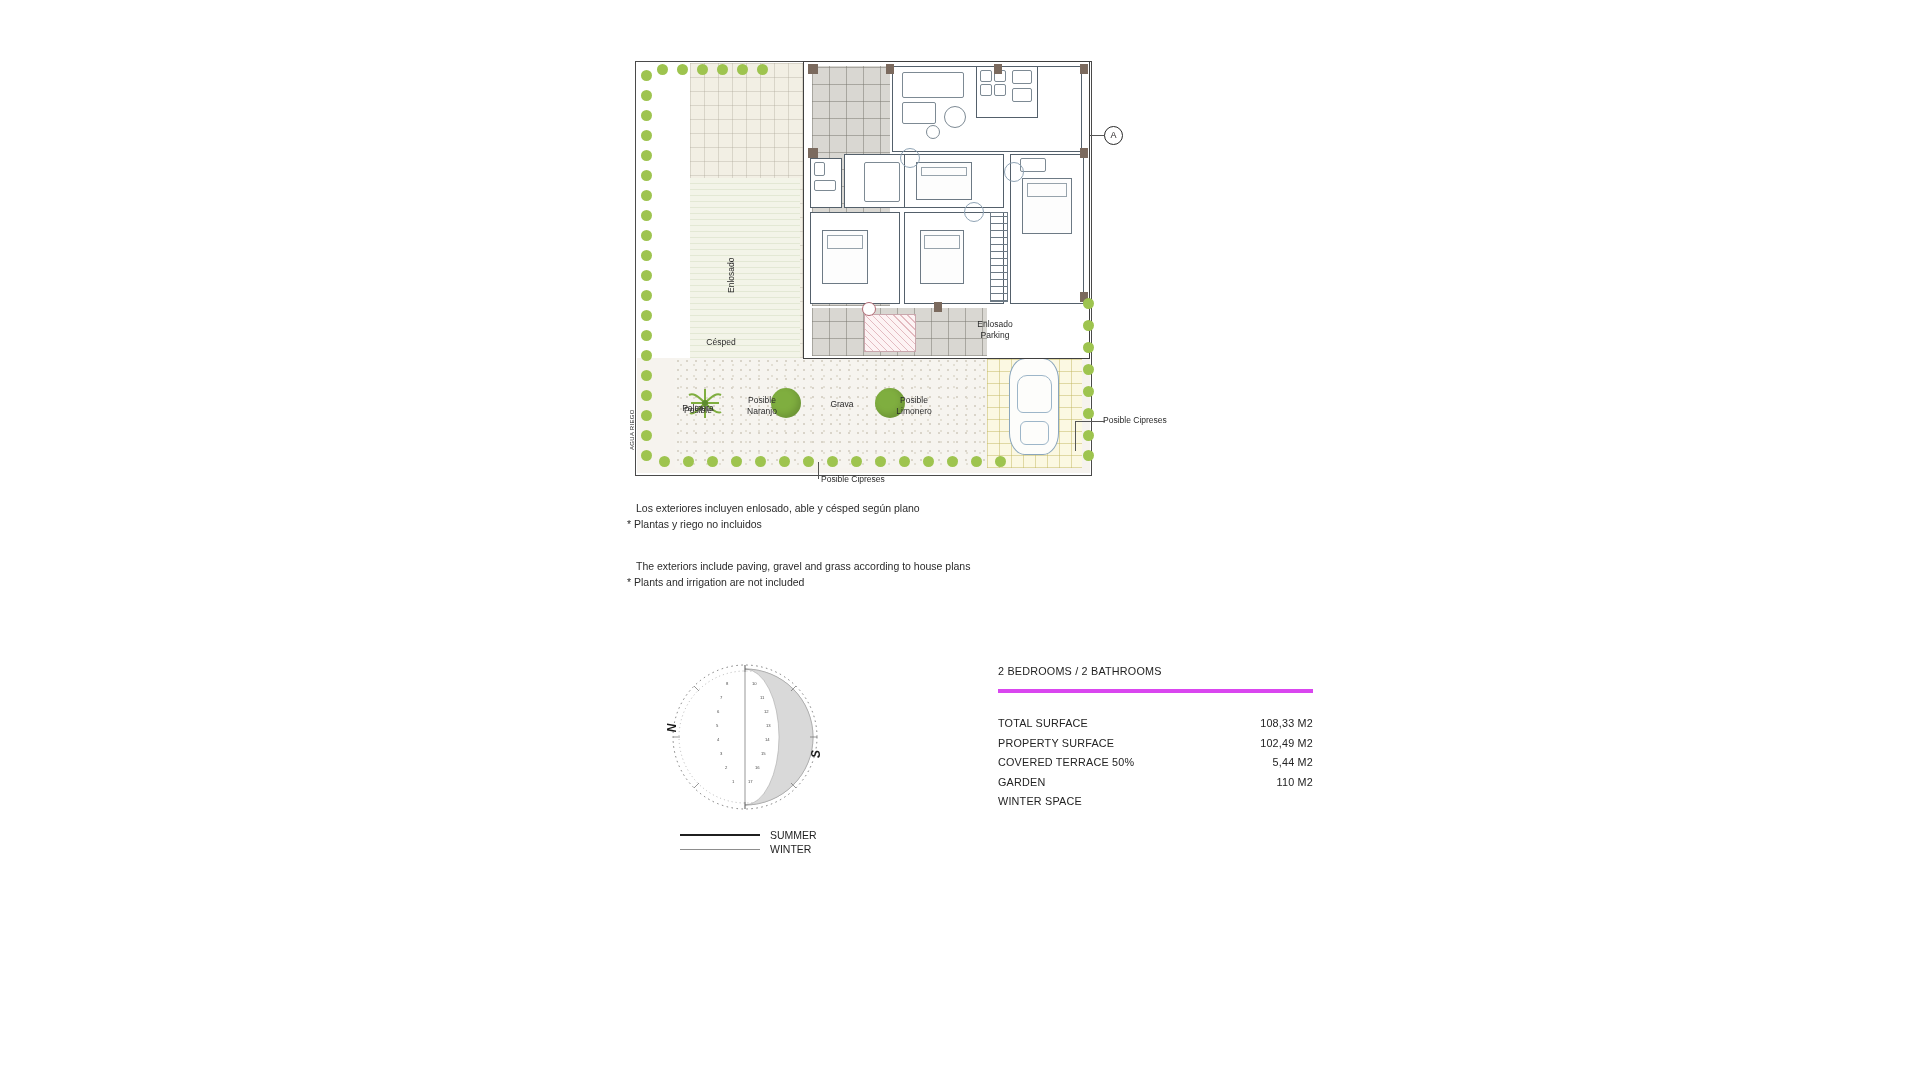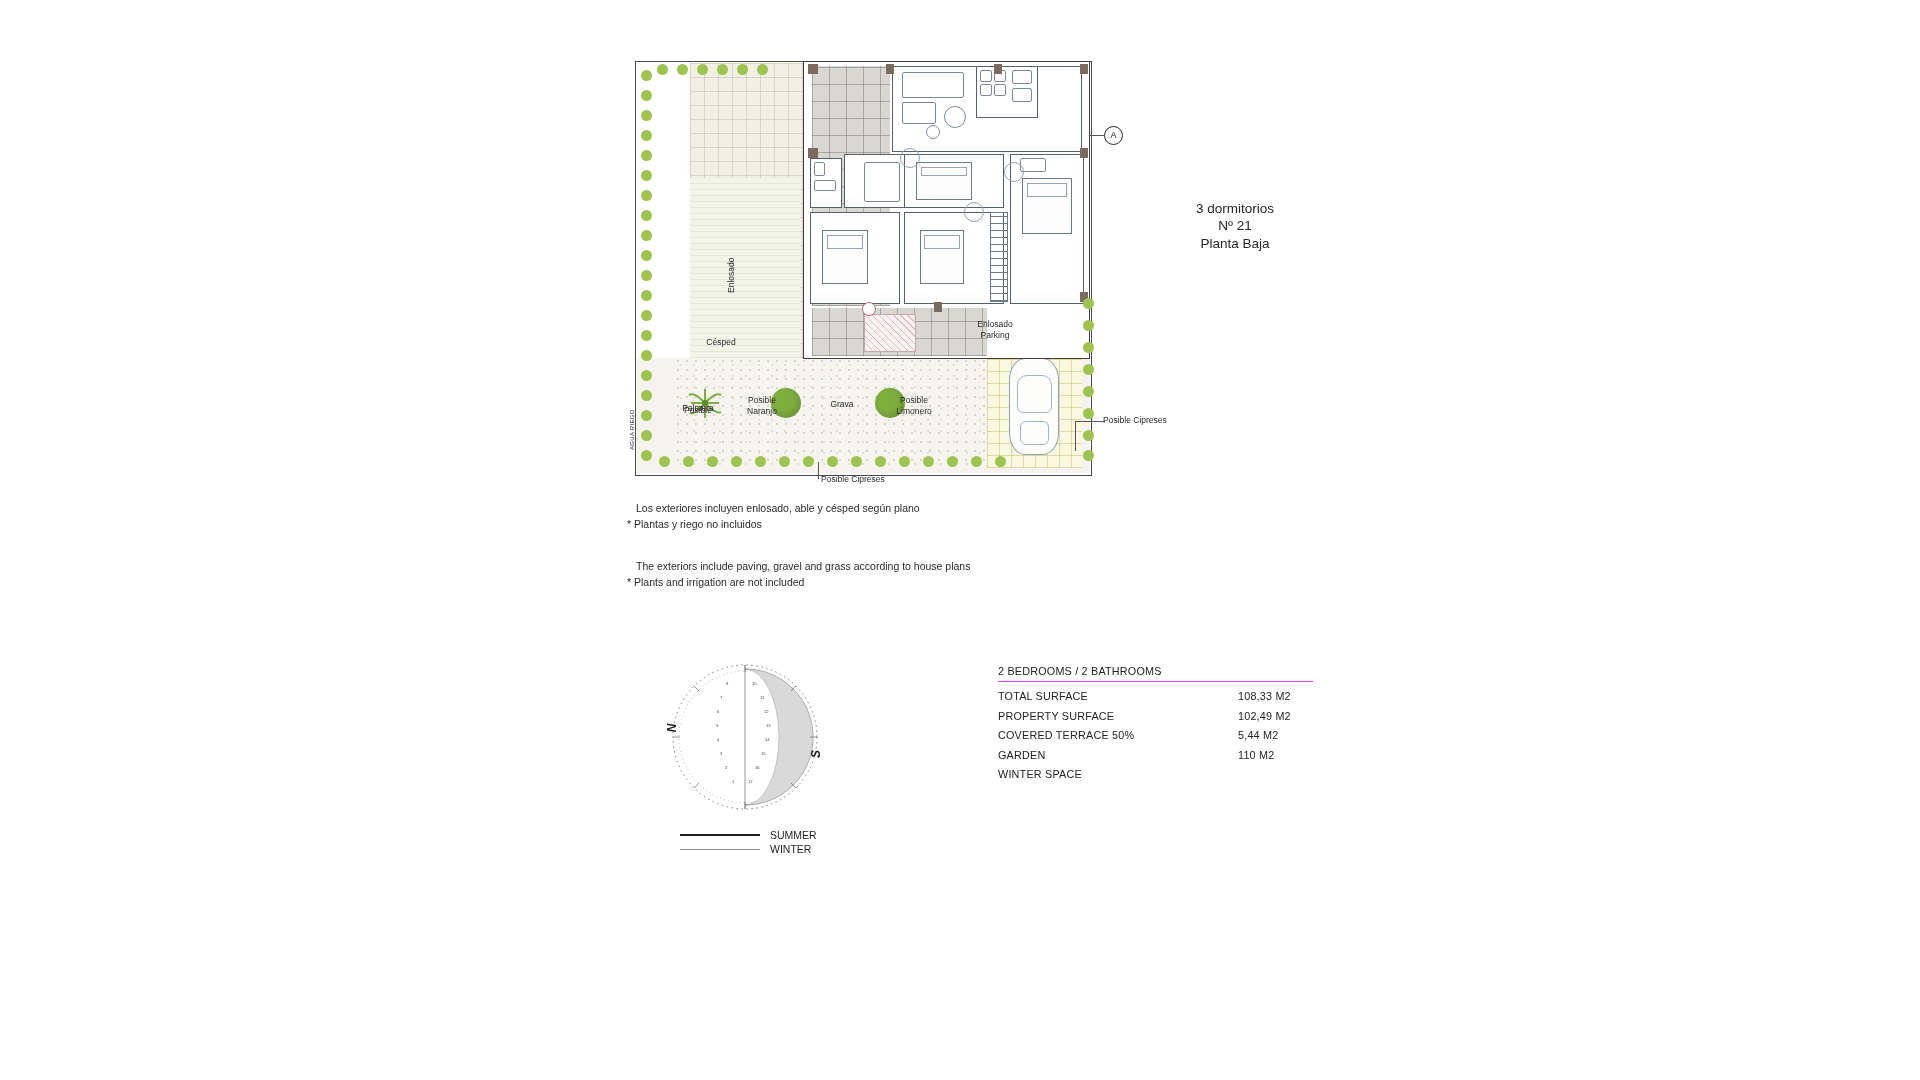--- a/index.html
+++ b/index.html
@@ -317,31 +317,31 @@
   .spec {
     position: absolute;
     left: 998px;
     top: 665px;
     width: 315px;
     font-size: 10.8px;
     color: #232323;
     letter-spacing: .2px;
   }
   .spec-head {
-    padding-bottom: 4px;
-    border-bottom: 1px solid #d946ef;
-    margin-bottom: 8px;
+    padding-bottom: 12px;
+    border-bottom: 4px solid #d946ef;
+    margin-bottom: 24px;
   }
   .spec-row {
     display: flex;
     height: 19.5px;
     align-items: flex-start;
   }
   .spec-row .k { width: 240px; }
-  .spec-row .v { width: 75px; }
+  .spec-row .v { width: 75px; text-align: right; }
 
   
   .footer {
     position: absolute;
     left: 0;
     top: 1052px;
     width: 1920px;
     text-align: center;
     font-size: 8.6px;
     line-height: 1.5;
@@ -517,25 +517,20 @@
 
     <div class="plan-label" style="left:186px; top:417px;">Posible Cipreses</div>
     <div class="leader-v" style="left:183px; top:404px; height:17px;"></div>
 
     <div class="plan-label rot" style="left:-6px; top:392px; font-size:6px; letter-spacing:.3px;">AGUA RIEGO</div>
 
     <div class="axis-mark" style="left:469px; top:68px;">A</div>
     <div class="leader" style="left:455px; top:77px; width:15px;"></div>
   </div>
 
-  <div class="plan-title">
-    <div>3 dormitorios</div>
-    <div>Nº 21</div>
-    <div>Planta Baja</div>
-  </div>
 
   <div class="notes">
     <div class="row ind">Los exteriores incluyen enlosado, able y césped según plano</div>
     <div class="row">* Plantas y riego no incluidos</div>
     <div class="row ind" style="margin-top:25px;">The exteriors include paving, gravel and grass according to house plans</div>
     <div class="row">* Plants and irrigation are not included</div>
   </div>
 
   <div class="sun">
     <svg width="180" height="170" viewBox="0 0 180 170">

